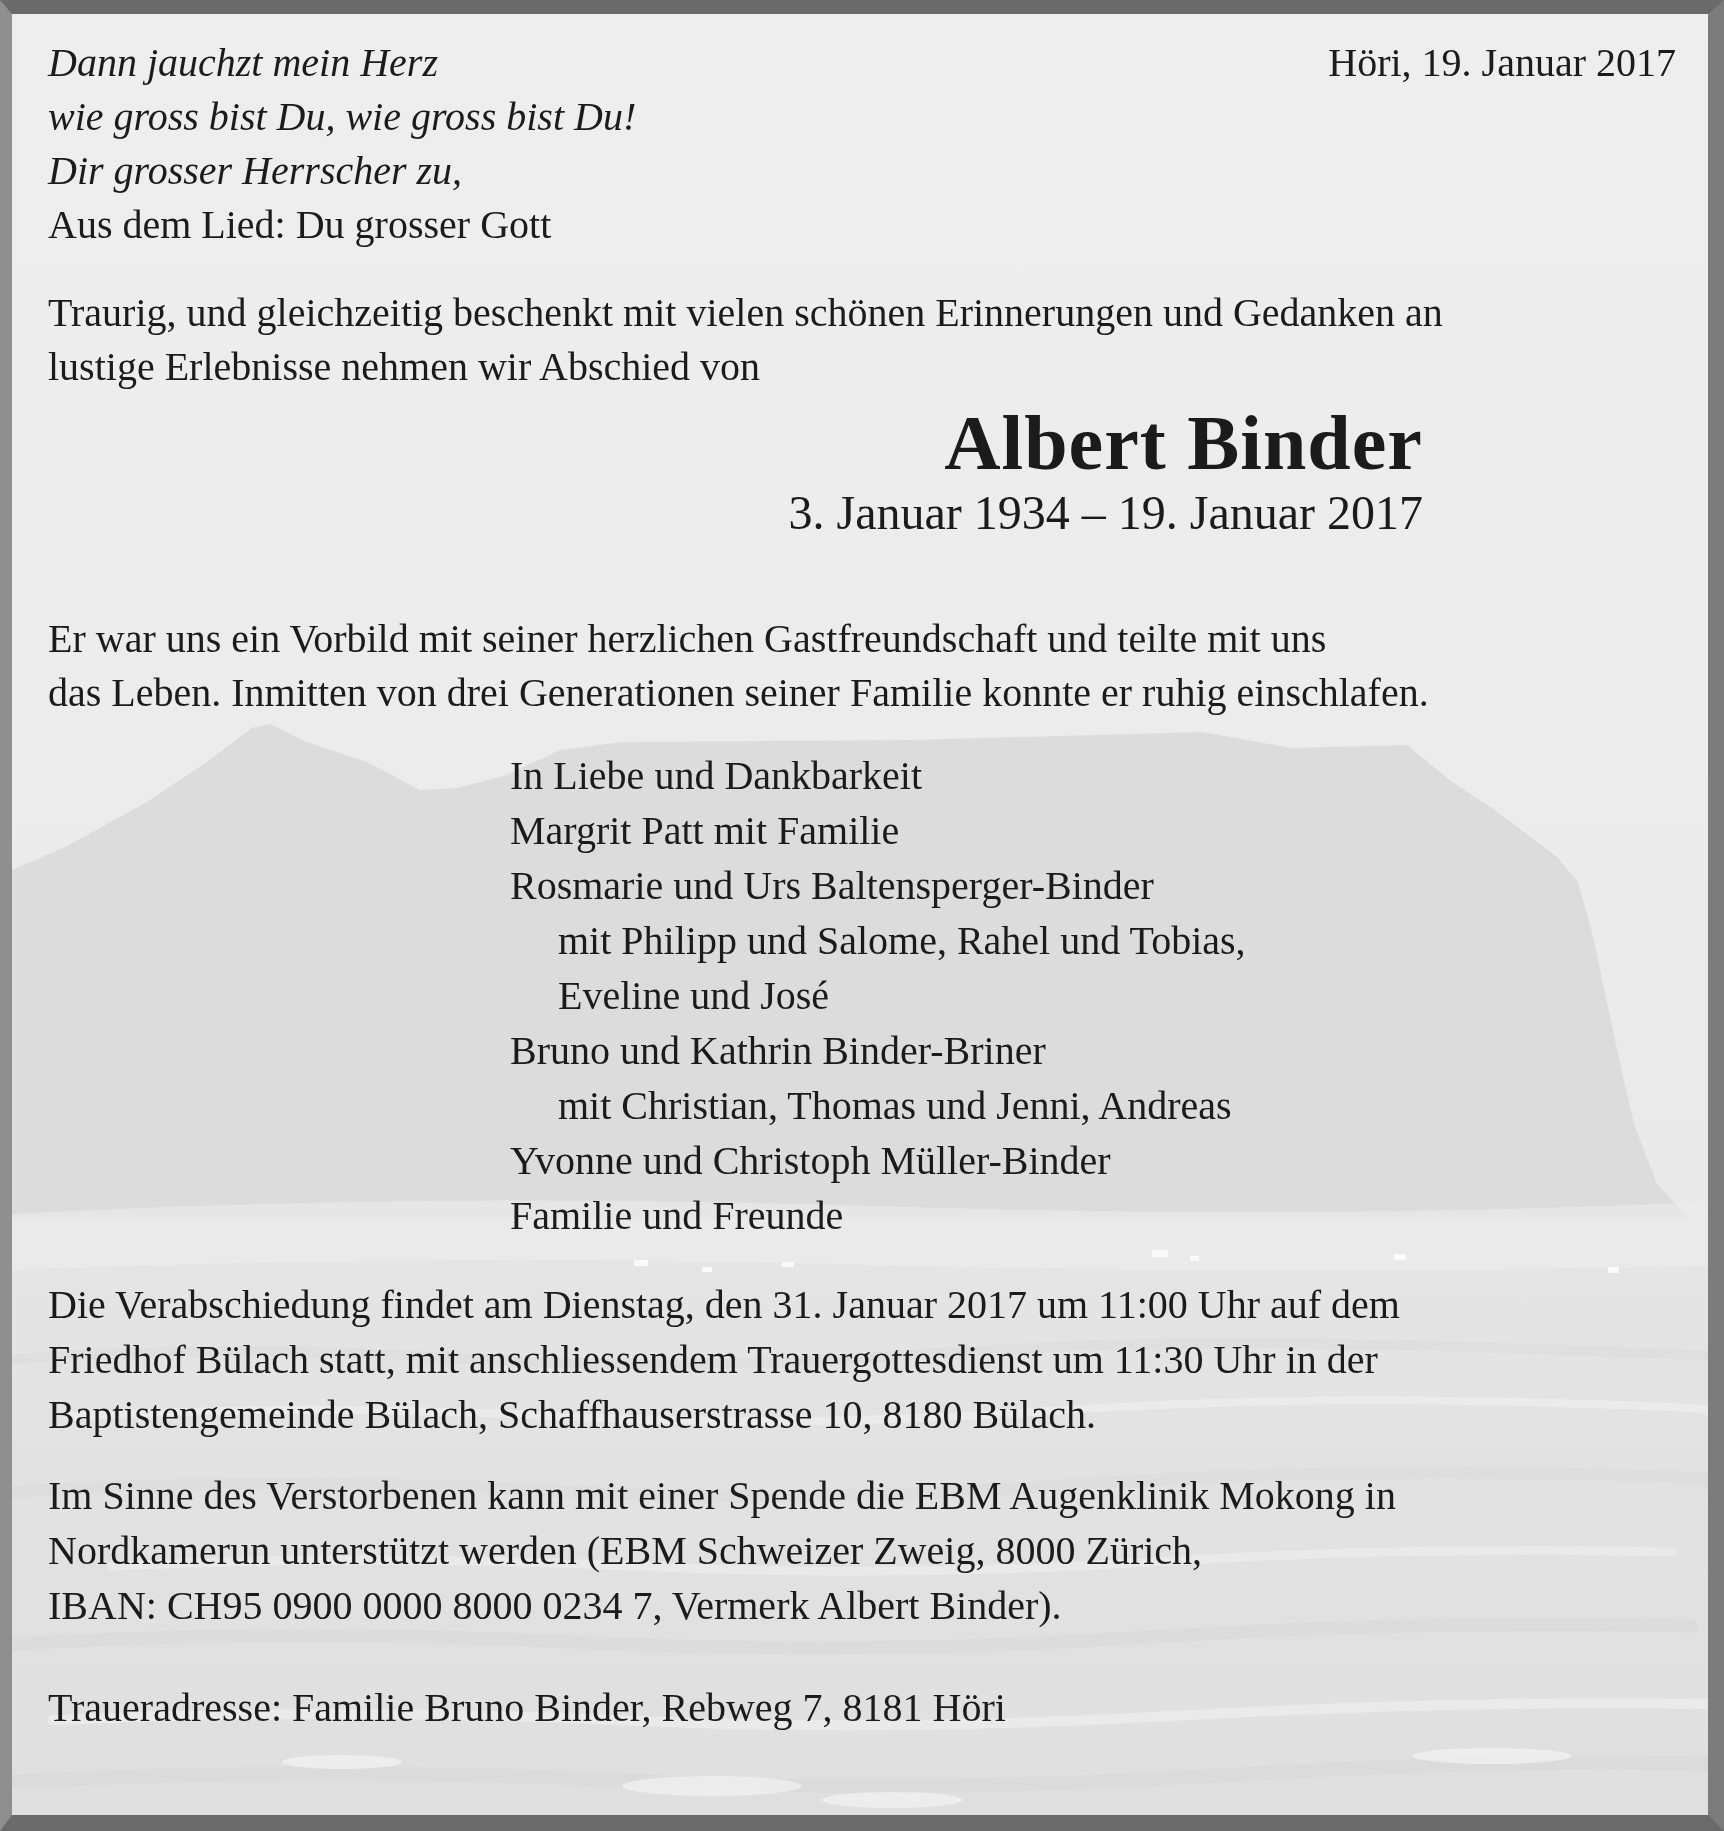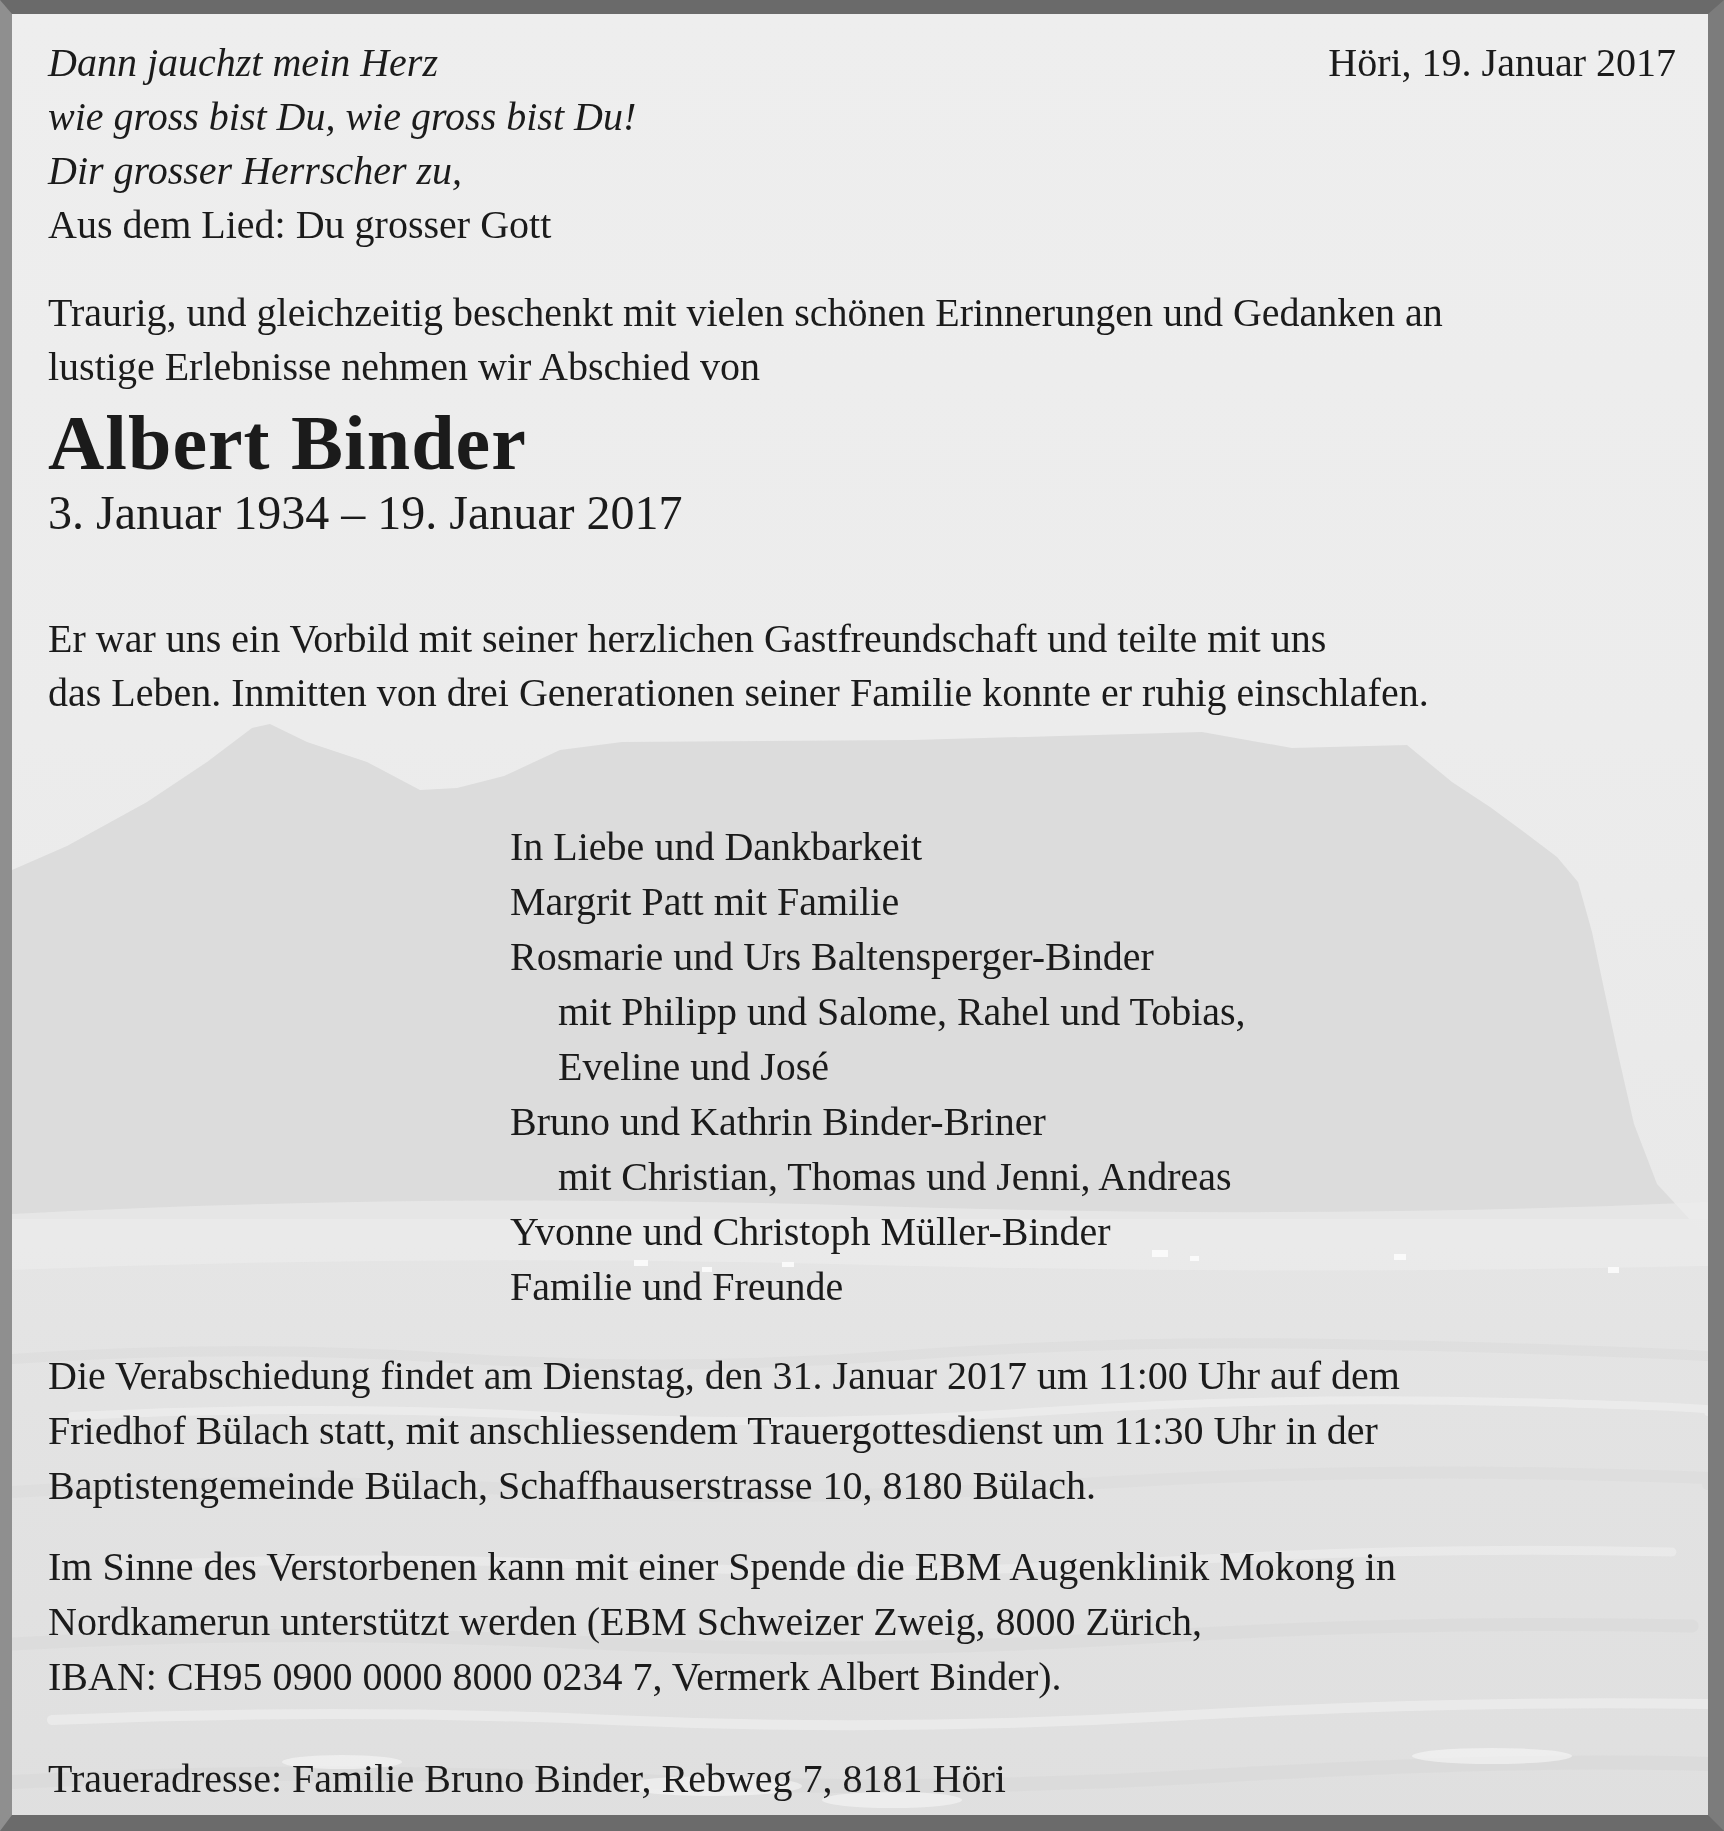--- a/index.html
+++ b/index.html
@@ -39,36 +39,36 @@
   .verse { font-style: italic; }
   .verse-attr { font-style: normal; }
   .dateline {
     position: absolute;
     top: 0; right: 0;
     font-style: normal;
   }
   .intro { margin-top: 34px; }
   .center-col {
     width: 1375px;
-    text-align: left;
+    text-align: right;
   }
   .deceased-name {
     margin-top: 6px;
     font-size: 78px;
     line-height: 86px;
     font-weight: 700;
     letter-spacing: 1px;
   }
   .deceased-dates {
     font-size: 48px;
     line-height: 54px;
   }
   .eulogy { margin-top: 72px; }
   .mourners {
-    margin-top: 99px;
+    margin-top: 28px;
     margin-left: 462px;
     line-height: 55px;
   }
   .mourners .indent { padding-left: 48px; }
   .funeral { margin-top: 34px; line-height: 55px; }
   .donation { margin-top: 26px; line-height: 55px; }
   .address { margin-top: 47px; line-height: 55px; }
   .text-line, .mourner-line { white-space: nowrap; }
 </style>
 </head>

